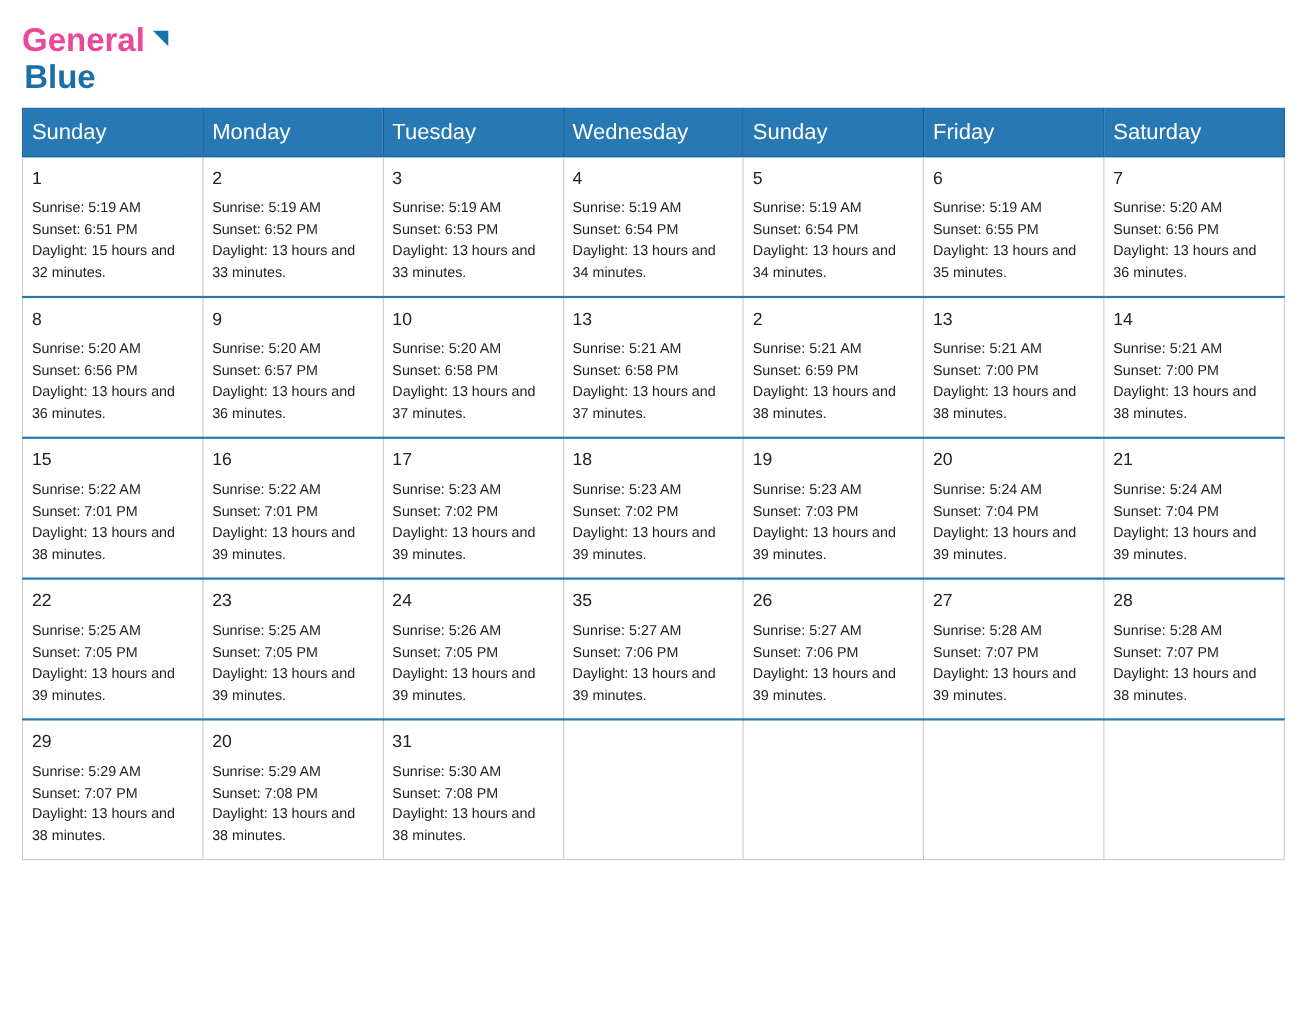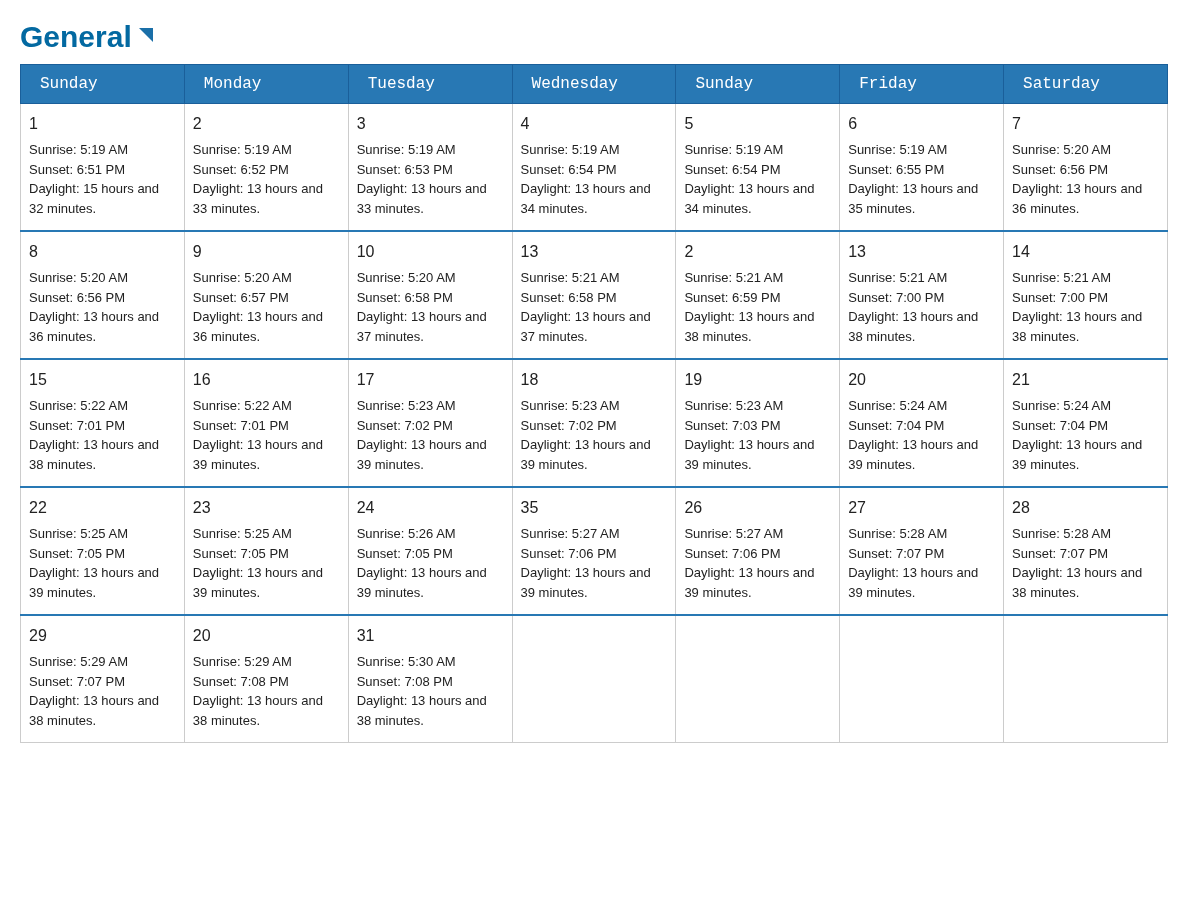--- a/index.html
+++ b/index.html
@@ -31,26 +31,25 @@
       margin-top: 4px;
     }
     .calendar {
       width: 100%;
       border-collapse: collapse;
       margin-top: 10px;
     }
     .calendar th {
       background-color: #2878b4;
       color: #fff;
-      padding: 10px 19px;
-      font-size: 16px;
+      padding: 10px 8px;
+      font-size: 20px;
       font-weight: normal;
       text-align: left;
       border: 1px solid #1a5f9a;
-      font-family: Liberation Mono, monospace;
     }
     .calendar td {
       vertical-align: top;
       padding: 8px 8px 12px 8px;
       border: 1px solid #ccc;
       font-size: 13px;
       color: #222;
       width: 14.28%;
       line-height: 1.5;
       background: #fff;
@@ -71,21 +70,21 @@
       display: flex;
       flex-direction: column;
     }
     .logo-line1 {
       display: flex;
       align-items: center;
     }
     .logo-general {
       font-size: 30px;
       font-weight: bold;
-      color: #0369a1;
+      color: #ec4899;
     }
     .logo-arrow {
       display: inline-block;
       margin-left: 3px;
       margin-top: -4px;
     }
     .logo-arrow svg {
       display: block;
     }
     .logo-blue-text {
@@ -101,20 +100,21 @@
 <div class="header">
   <div class="logo-wrapper">
     <div class="logo-line1">
       <span class="logo-general">General</span>
       <span class="logo-arrow">
         <svg width="22" height="22" viewBox="0 0 22 22">
           <polygon points="4,4 18,4 18,18" fill="#1a6fa8"></polygon>
         </svg>
       </span>
     </div>
+    <span class="logo-blue-text">Blue</span>
   </div>
   <div class="title-block">
     <div class="month-title"></div>
     <div class="location"></div>
   </div>
 </div>
 
 <table class="calendar">
   <thead>
     <tr>

